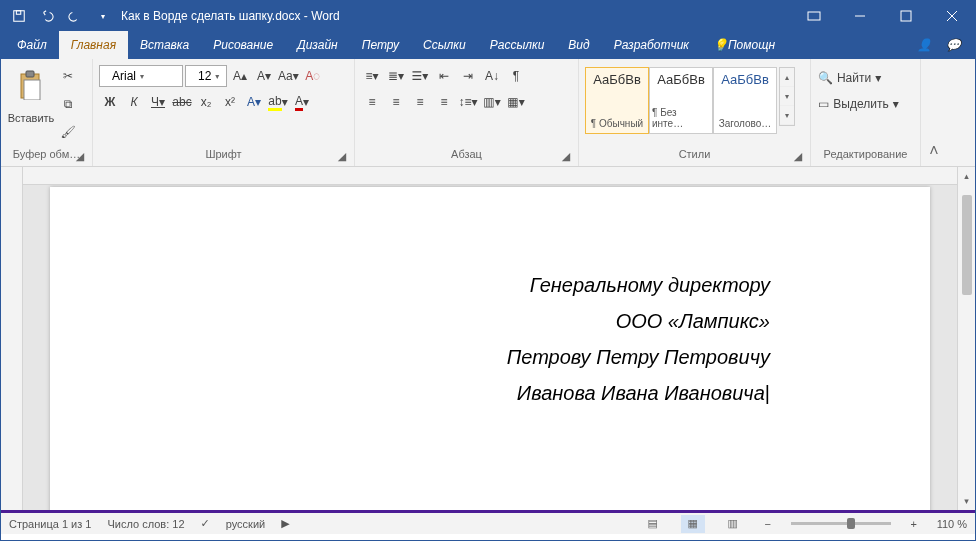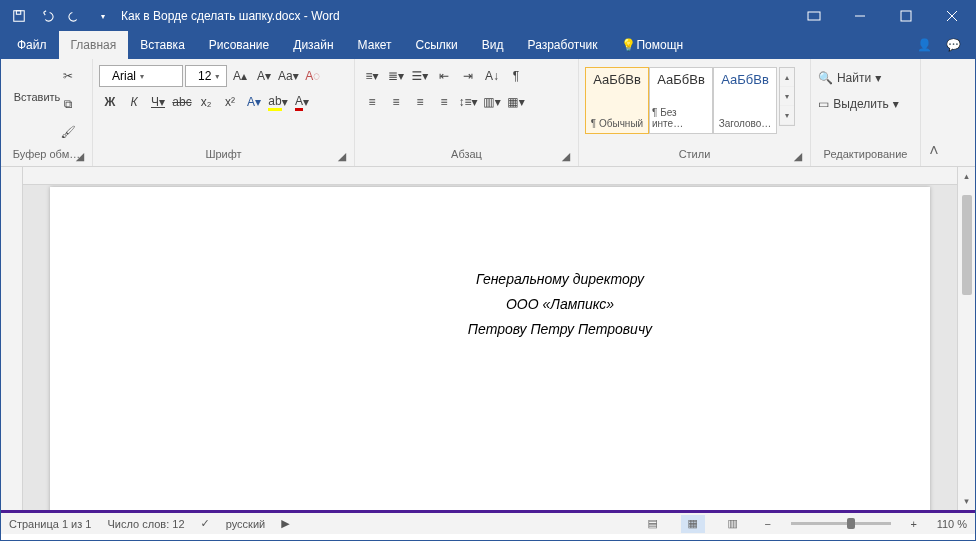--- a/index.html
+++ b/index.html
@@ -8,54 +8,54 @@
 
 .titlebar { height: 30px; background: #2b579a; color: #fff; display: flex; align-items: center; font-size: 12px; }
 .titlebar .qat { display: flex; align-items: center; gap: 4px; padding: 0 6px; }
 .titlebar .qat-btn { width: 24px; height: 24px; display: flex; align-items: center; justify-content: center; cursor: pointer; }
 .titlebar .title { flex: 1; text-align: left; }
 .titlebar .win-controls { display: flex; }
 .titlebar .win-btn { width: 46px; height: 30px; display: flex; align-items: center; justify-content: center; cursor: pointer; }
 .titlebar svg { stroke: #fff; fill: none; }
 
 
-.menubar { height: 28px; background: #2b579a; display: flex; align-items: stretch; color: #fff; font-size: 12px; padding-left: 4px; }
+.menubar { height: 28px; background: #2b579a; display: flex; align-items: stretch; color: #fff; font-size: 12px; padding-left: 4px; font-style: italic; }
 .menubar .tab { padding: 0 12px; display: flex; align-items: center; cursor: pointer; }
-.menubar .tab.active { background: #f3f3f3; color: #737373; }
+.menubar .tab.active { background: #f3f3f3; color: #a16207; }
 .menubar .spacer { flex: 1; }
 .menubar .right-icons { display: flex; align-items: center; gap: 14px; padding: 0 14px; }
 
 
 .ribbon { height: 108px; background: #f3f3f3; border-bottom: 1px solid #d4d4d4; display: flex; }
 .group { border-right: 1px solid #e1e1e1; display: flex; flex-direction: column; padding: 2px 4px 0 4px; }
 .group-body { flex: 1; display: flex; align-items: flex-start; }
 .group-label { height: 18px; font-size: 11px; color: #666; text-align: center; position: relative; }
 .group-label .launcher { position: absolute; right: 2px; top: 2px; width: 12px; height: 12px; cursor: pointer; }
 .rbtn { min-width: 22px; height: 22px; display: flex; align-items: center; justify-content: center; cursor: pointer; font-size: 12px; color: #444; border: 1px solid transparent; }
 .col { display: flex; flex-direction: column; gap: 2px; }
 .row { display: flex; gap: 2px; align-items: center; }
 .combo { height: 22px; border: 1px solid #ababab; background: #fff; display: flex; align-items: center; padding: 0 12px; font-size: 12px; }
 .combo .arrow { margin-left: 4px; font-size: 8px; color: #666; }
-.big-btn { display: flex; flex-direction: row; align-items: center; justify-content: center; width: 52px; height: 72px; cursor: pointer; font-size: 11px; color: #444; gap: 12px; }
+.big-btn { display: flex; flex-direction: column; align-items: center; justify-content: center; width: 52px; height: 72px; cursor: pointer; font-size: 11px; color: #444; gap: 12px; }
 .style-item { width: 64px; height: 67px; border: 1px solid #ccc; background: #fff; display: flex; flex-direction: column; align-items: center; justify-content: space-between; padding: 4px 2px; font-size: 10px; color: #555; cursor: pointer; }
 .style-item.sel { border: 1px solid #f2ba41; background:#fff7e5;}
 .style-item .sample { font-size: 13px; color: #333; }
 .style-item.blue .sample { color: #2b579a; }
 .style-arrows { width: 16px; display: flex; flex-direction: column; border: 1px solid #ccc; margin-left:2px;}
 .style-arrows div { height: 19px; display: flex; align-items: center; justify-content: center; font-size: 8px; color: #666; cursor: pointer; border-bottom:1px solid #eee;}
 .collapse-btn { width: 26px; display:flex; align-items:flex-end; justify-content:center; padding-bottom:6px; cursor:pointer; color:#666;}
 
 
 .workspace { height: 343px; background: #e6e6e6; display: flex; }
 .vruler { width: 22px; background: #f3f3f3; border-right: 1px solid #d4d4d4; }
 .wsmain { flex:1; display:flex; flex-direction:column;}
 .hruler { height: 18px; background: #f3f3f3; border-bottom: 1px solid #d4d4d4; }
 .docarea { flex: 1; overflow: auto; display: flex; justify-content: center; padding-top: 2px; }
 .page { width: 880px; min-height: 500px; background: #fff; box-shadow: 0 0 4px rgba(0,0,0,0.25); padding: 80px 60px 40px 60px; }
-.doc-content { text-align: center; font-family: Arial, sans-serif; font-size: 14px; font-style: italic; line-height: 1.8; width: 420px; margin-left: auto; margin-right: 100px; }
+.doc-content { text-align: right; font-family: Arial, sans-serif; font-size: 20px; font-style: italic; line-height: 1.8; width: 420px; margin-left: auto; margin-right: 100px; }
 .cursor::after { content: "|"; font-style: normal; color: #000; }
 .scrollbar { width: 18px; background: #f3f3f3; border-left: 1px solid #d4d4d4; display:flex; flex-direction:column; align-items:center; padding:4px 0; gap:4px;}
 .scroll-thumb { width:10px; flex:0 0 100px; background:#c2c2c2; border-radius:2px; margin-top:10px;}
 .scroll-arrow{font-size:9px;color:#666;cursor:pointer;}
 
 
 .statusbar { height: 24px; background: #f3f3f3; border-top: 3px solid #4c1d95; display: flex; align-items: center; font-size: 11px; color: #555; padding: 0 8px; gap: 16px; }
 .statusbar .spacer { flex: 1; }
 .statusbar .viewbtn { width: 24px; height: 18px; display: flex; align-items: center; justify-content: center; cursor: pointer; color:#666;}
 .statusbar .viewbtn.active { background: #d4e3f5; }
@@ -114,22 +114,23 @@
       </div>
   </div>
 </div>
 
 <div class="menubar">
   <div class="tab">Файл</div>
   <div class="tab active">Главная</div>
   <div class="tab">Вставка</div>
   <div class="tab">Рисование</div>
   <div class="tab">Дизайн</div>
-  <div class="tab">Макет</div>
+  <div class="tab">Петру</div>
   <div class="tab">Ссылки</div>
+  <div class="tab">Рассылки</div>
   <div class="tab">Вид</div>
   <div class="tab">Разработчик</div>
   <div class="tab">💡 <span>Помощн</span></div>
   <div class="spacer"></div>
   <div class="right-icons">
     <span>👤</span>
     <span>💬</span>
   </div>
 </div>
 
@@ -246,20 +247,21 @@
 <div class="workspace">
   <div class="vruler"></div>
   <div class="wsmain">
     <div class="hruler"></div>
     <div class="docarea">
       <div class="page">
         <div class="doc-content">
           <div>Генеральному директору</div>
           <div>ООО «Лампикс»</div>
           <div>Петрову Петру Петровичу</div>
+          <div class="cursor">Иванова Ивана Ивановича</div>
         </div>
       </div>
     </div>
   </div>
   <div class="scrollbar">
     <div class="scroll-arrow">▴</div>
     <div class="scroll-thumb"></div>
     <div style="flex:1"></div>
     <div class="scroll-arrow">▾</div>
   </div>

